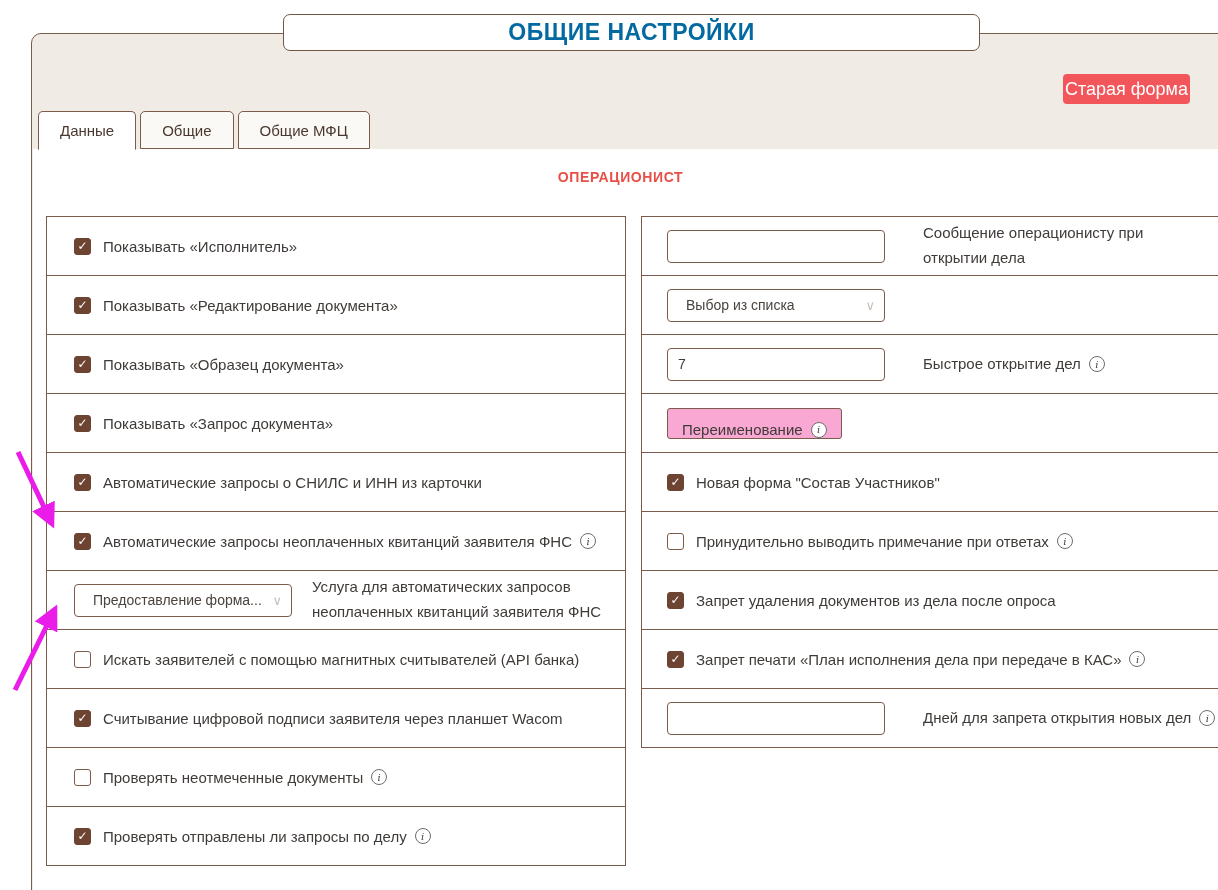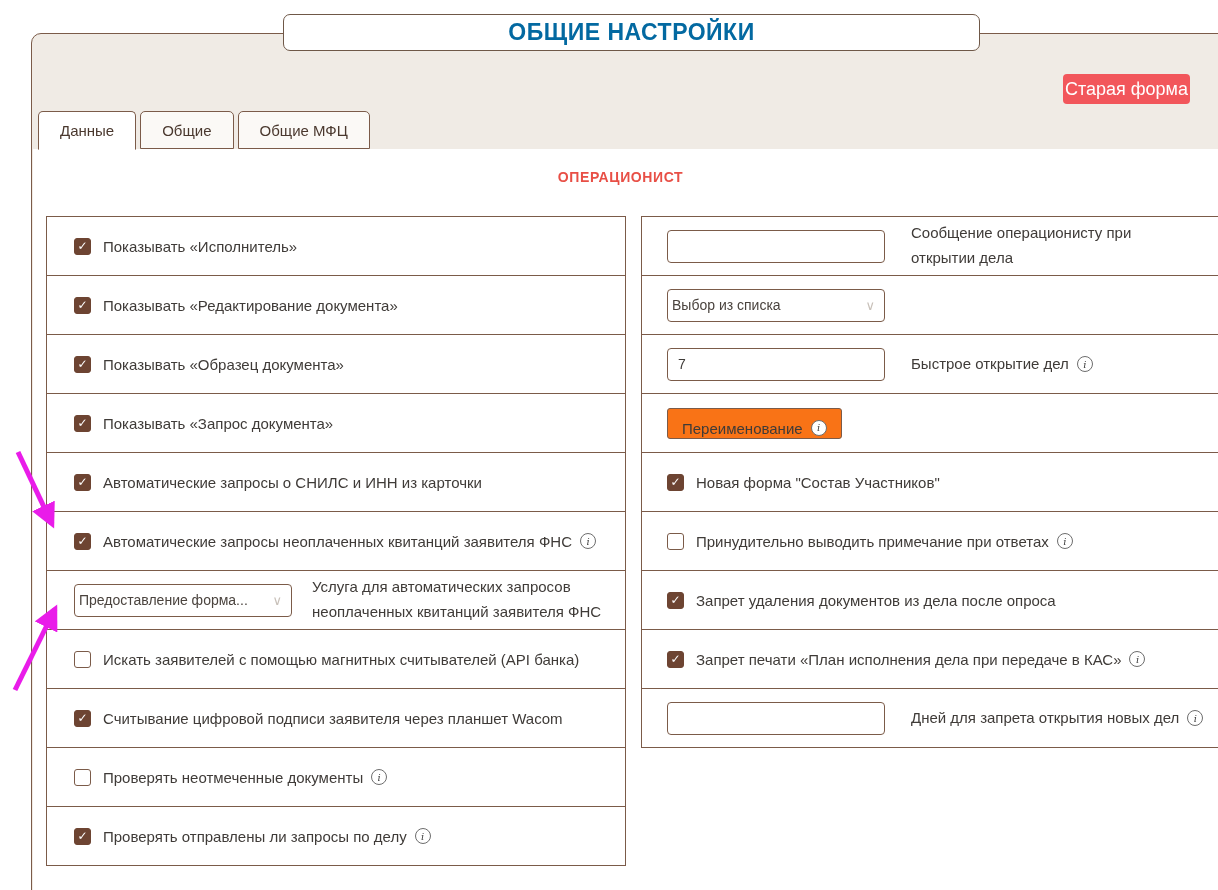--- a/index.html
+++ b/index.html
@@ -43,35 +43,35 @@
     margin-right:12px;cursor:pointer}
   .cb.on{background:var(--cb-brown,#6d4432);border-color:var(--cb-brown,#6d4432);
     color:#fff;font-size:12px;font-weight:bold}
 
   .lbl{font-size:15px;color:var(--text,#3f3b38)}
   .info{width:16px;height:16px;border:1px solid #6d6d6d;border-radius:50%;display:inline-flex;
     align-items:center;justify-content:center;font-size:10px;color:#3f3f3f;margin-left:8px;flex:none;
     font-family:"DejaVu Serif",serif;font-style:italic;cursor:pointer;background:#fff}
 
   .selbox{width:218px;height:33px;background:#fff;border:1px solid var(--border-brown,#7b5b49);
-    border-radius:4px;display:flex;align-items:center;padding:0 26px 0 4px;position:relative;
+    border-radius:4px;display:flex;align-items:center;padding:0 26px 0 18px;position:relative;
     flex:none;cursor:pointer}
   .selval{font-size:14px;color:#4a433e;white-space:nowrap;overflow:hidden}
   .chev{position:absolute;right:9px;color:#c8c0b9;font-size:13px;line-height:1}
 
   .inp{width:218px;height:33px;background:#fff;border:1px solid var(--border-brown,#7b5b49);
     border-radius:4px;padding:0 10px;font-size:14px;color:#3f3b38;flex:none;font-family:inherit;outline:none}
 
-  .lblwrap{display:flex;align-items:center;margin-left:26px}
+  .lblwrap{display:flex;align-items:center;margin-left:38px}
   .lbl2{font-size:15px;color:var(--text,#3f3b38);line-height:1.65;max-width:285px}
   #left-col .lblwrap{margin-left:20px}
   #left-col .lbl2{max-width:330px}
 
-  .boxbtn{height:31px;background:#f97316;border:1px solid var(--border-brown,#7b5b49);border-radius:3px;
-    display:inline-flex;align-items:flex-start;padding:11px 14px;font-size:15px;color:var(--text,#3f3b38);
+  .boxbtn{height:31px;background:#f9a8d4;border:1px solid var(--border-brown,#7b5b49);border-radius:3px;
+    display:inline-flex;align-items:flex-end;padding:0 14px;font-size:15px;color:var(--text,#3f3b38);
     font-family:inherit;cursor:pointer}
 
   #annotations{position:absolute;left:0;top:0;z-index:20;pointer-events:none}
 </style>
 </head>
 <body>
 
 <div id="page">
 
   <div id="panel">

